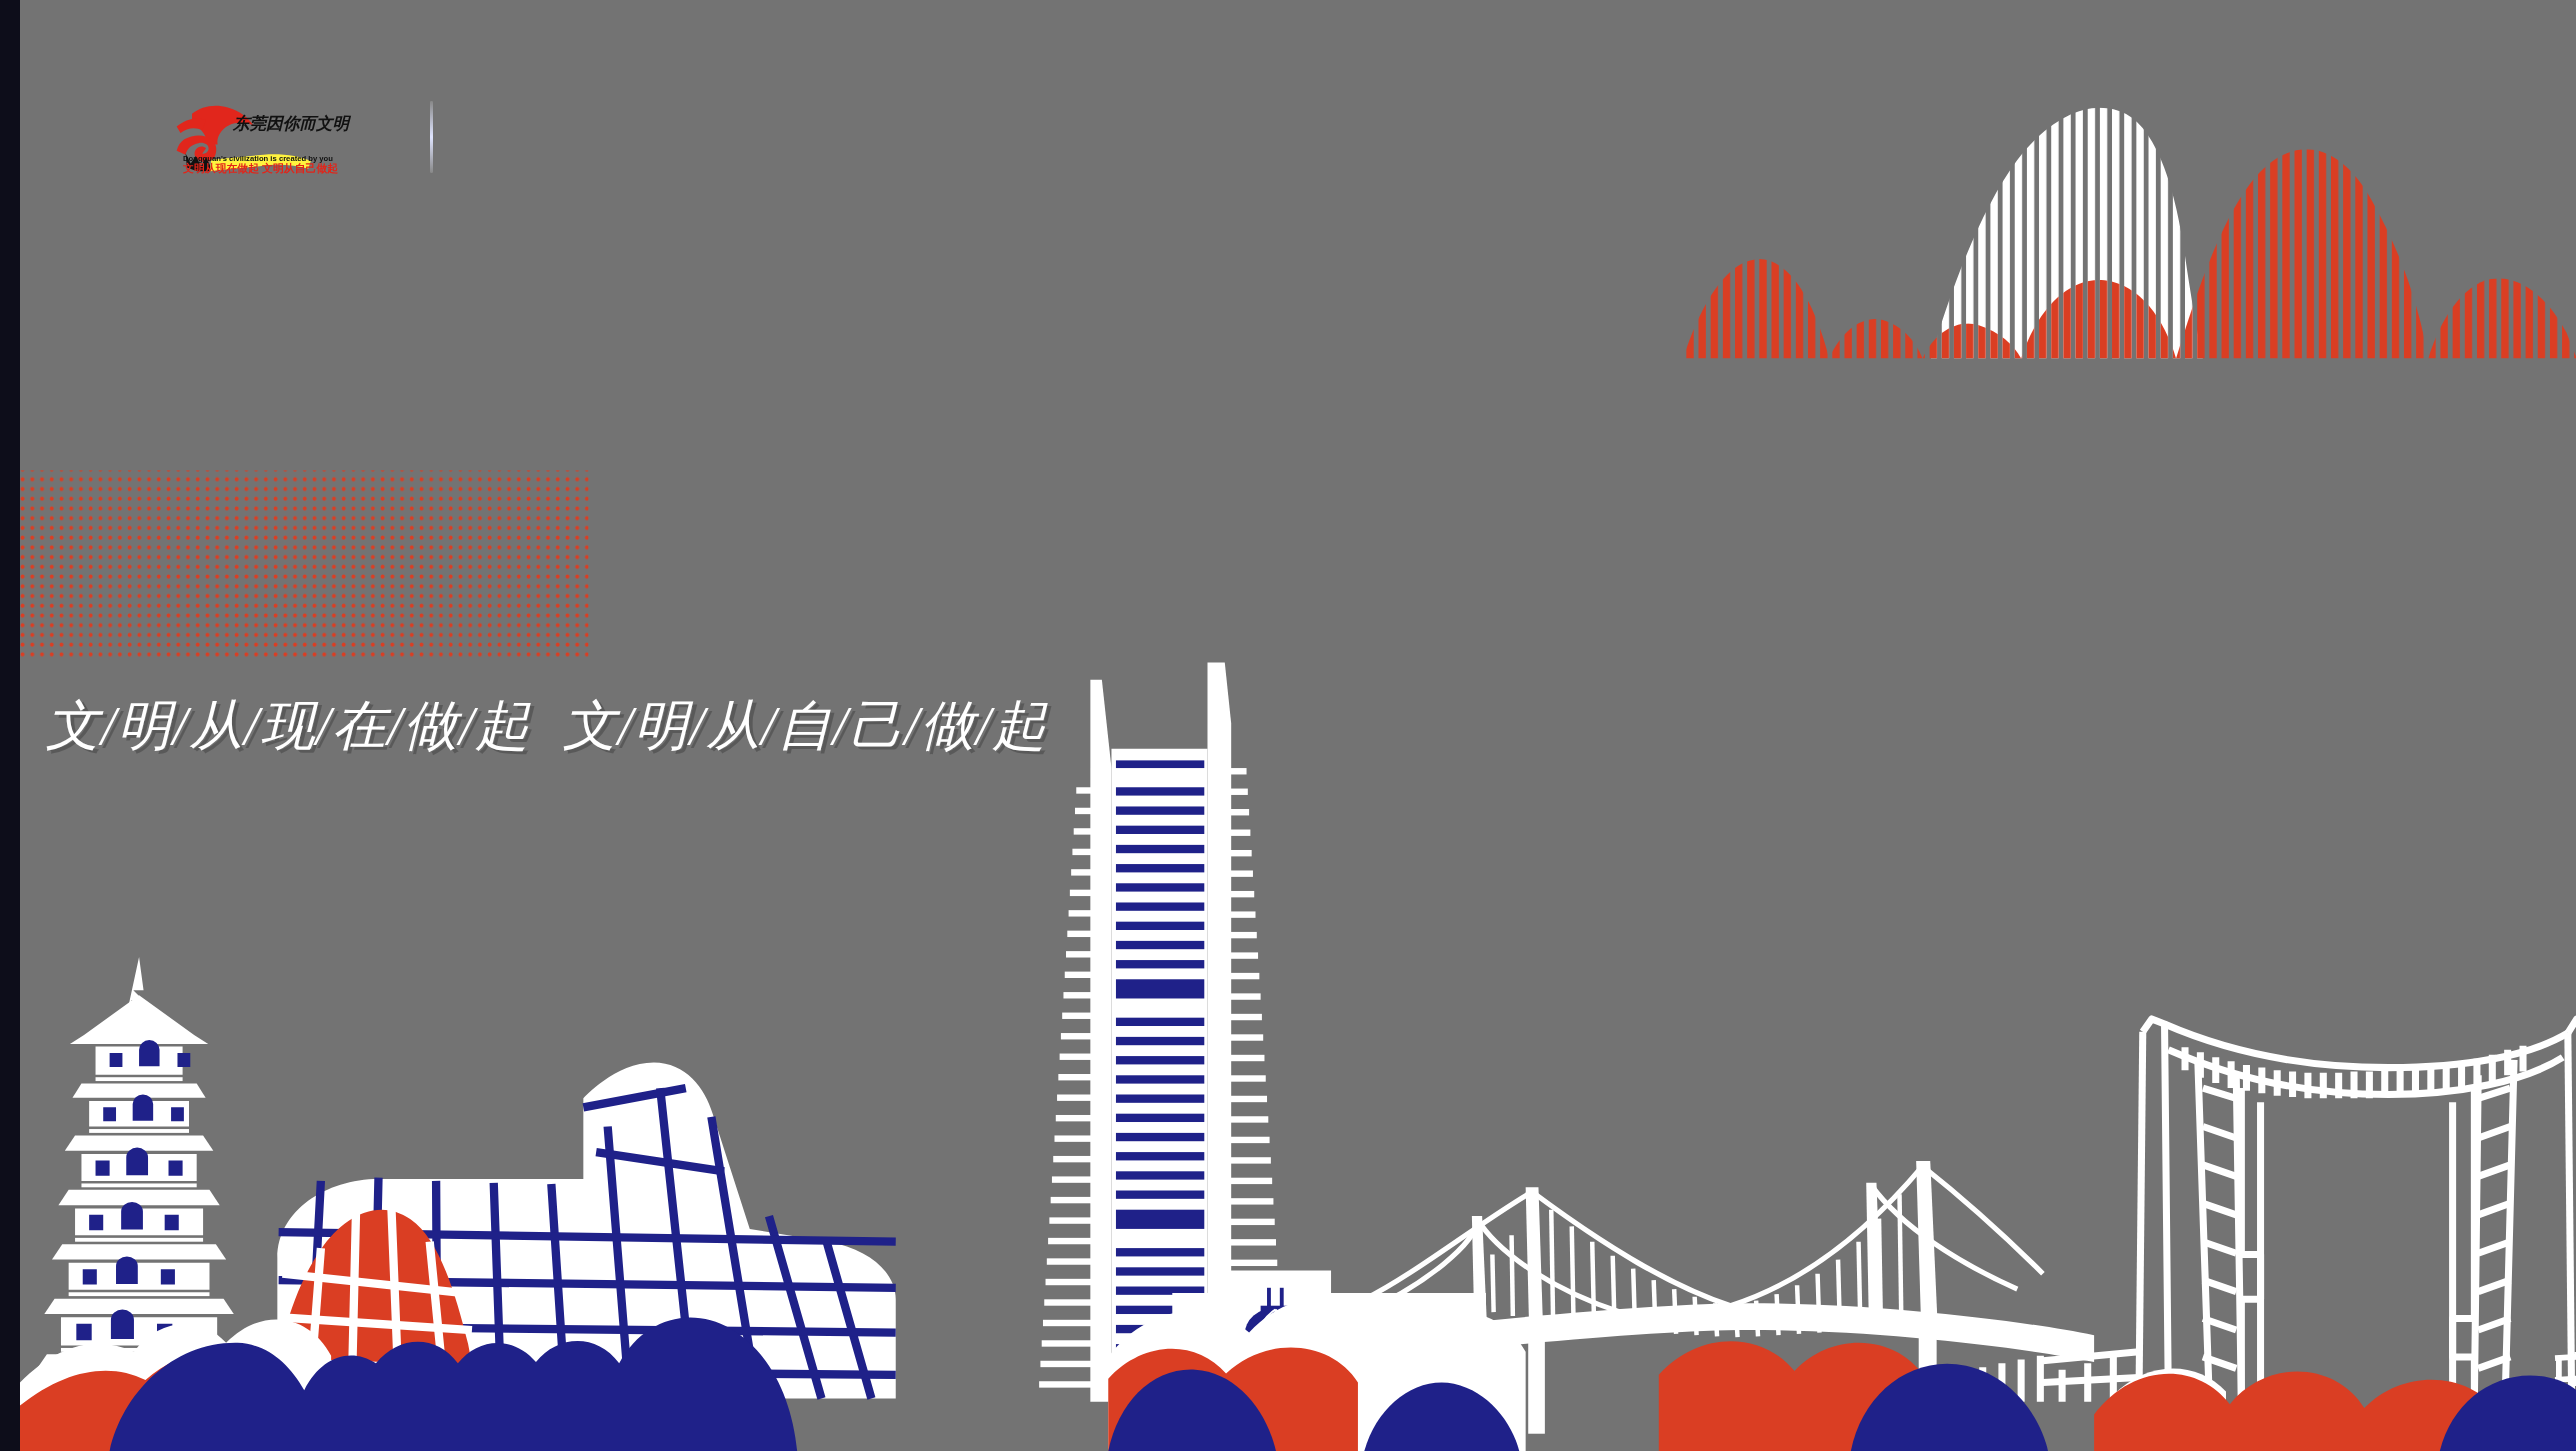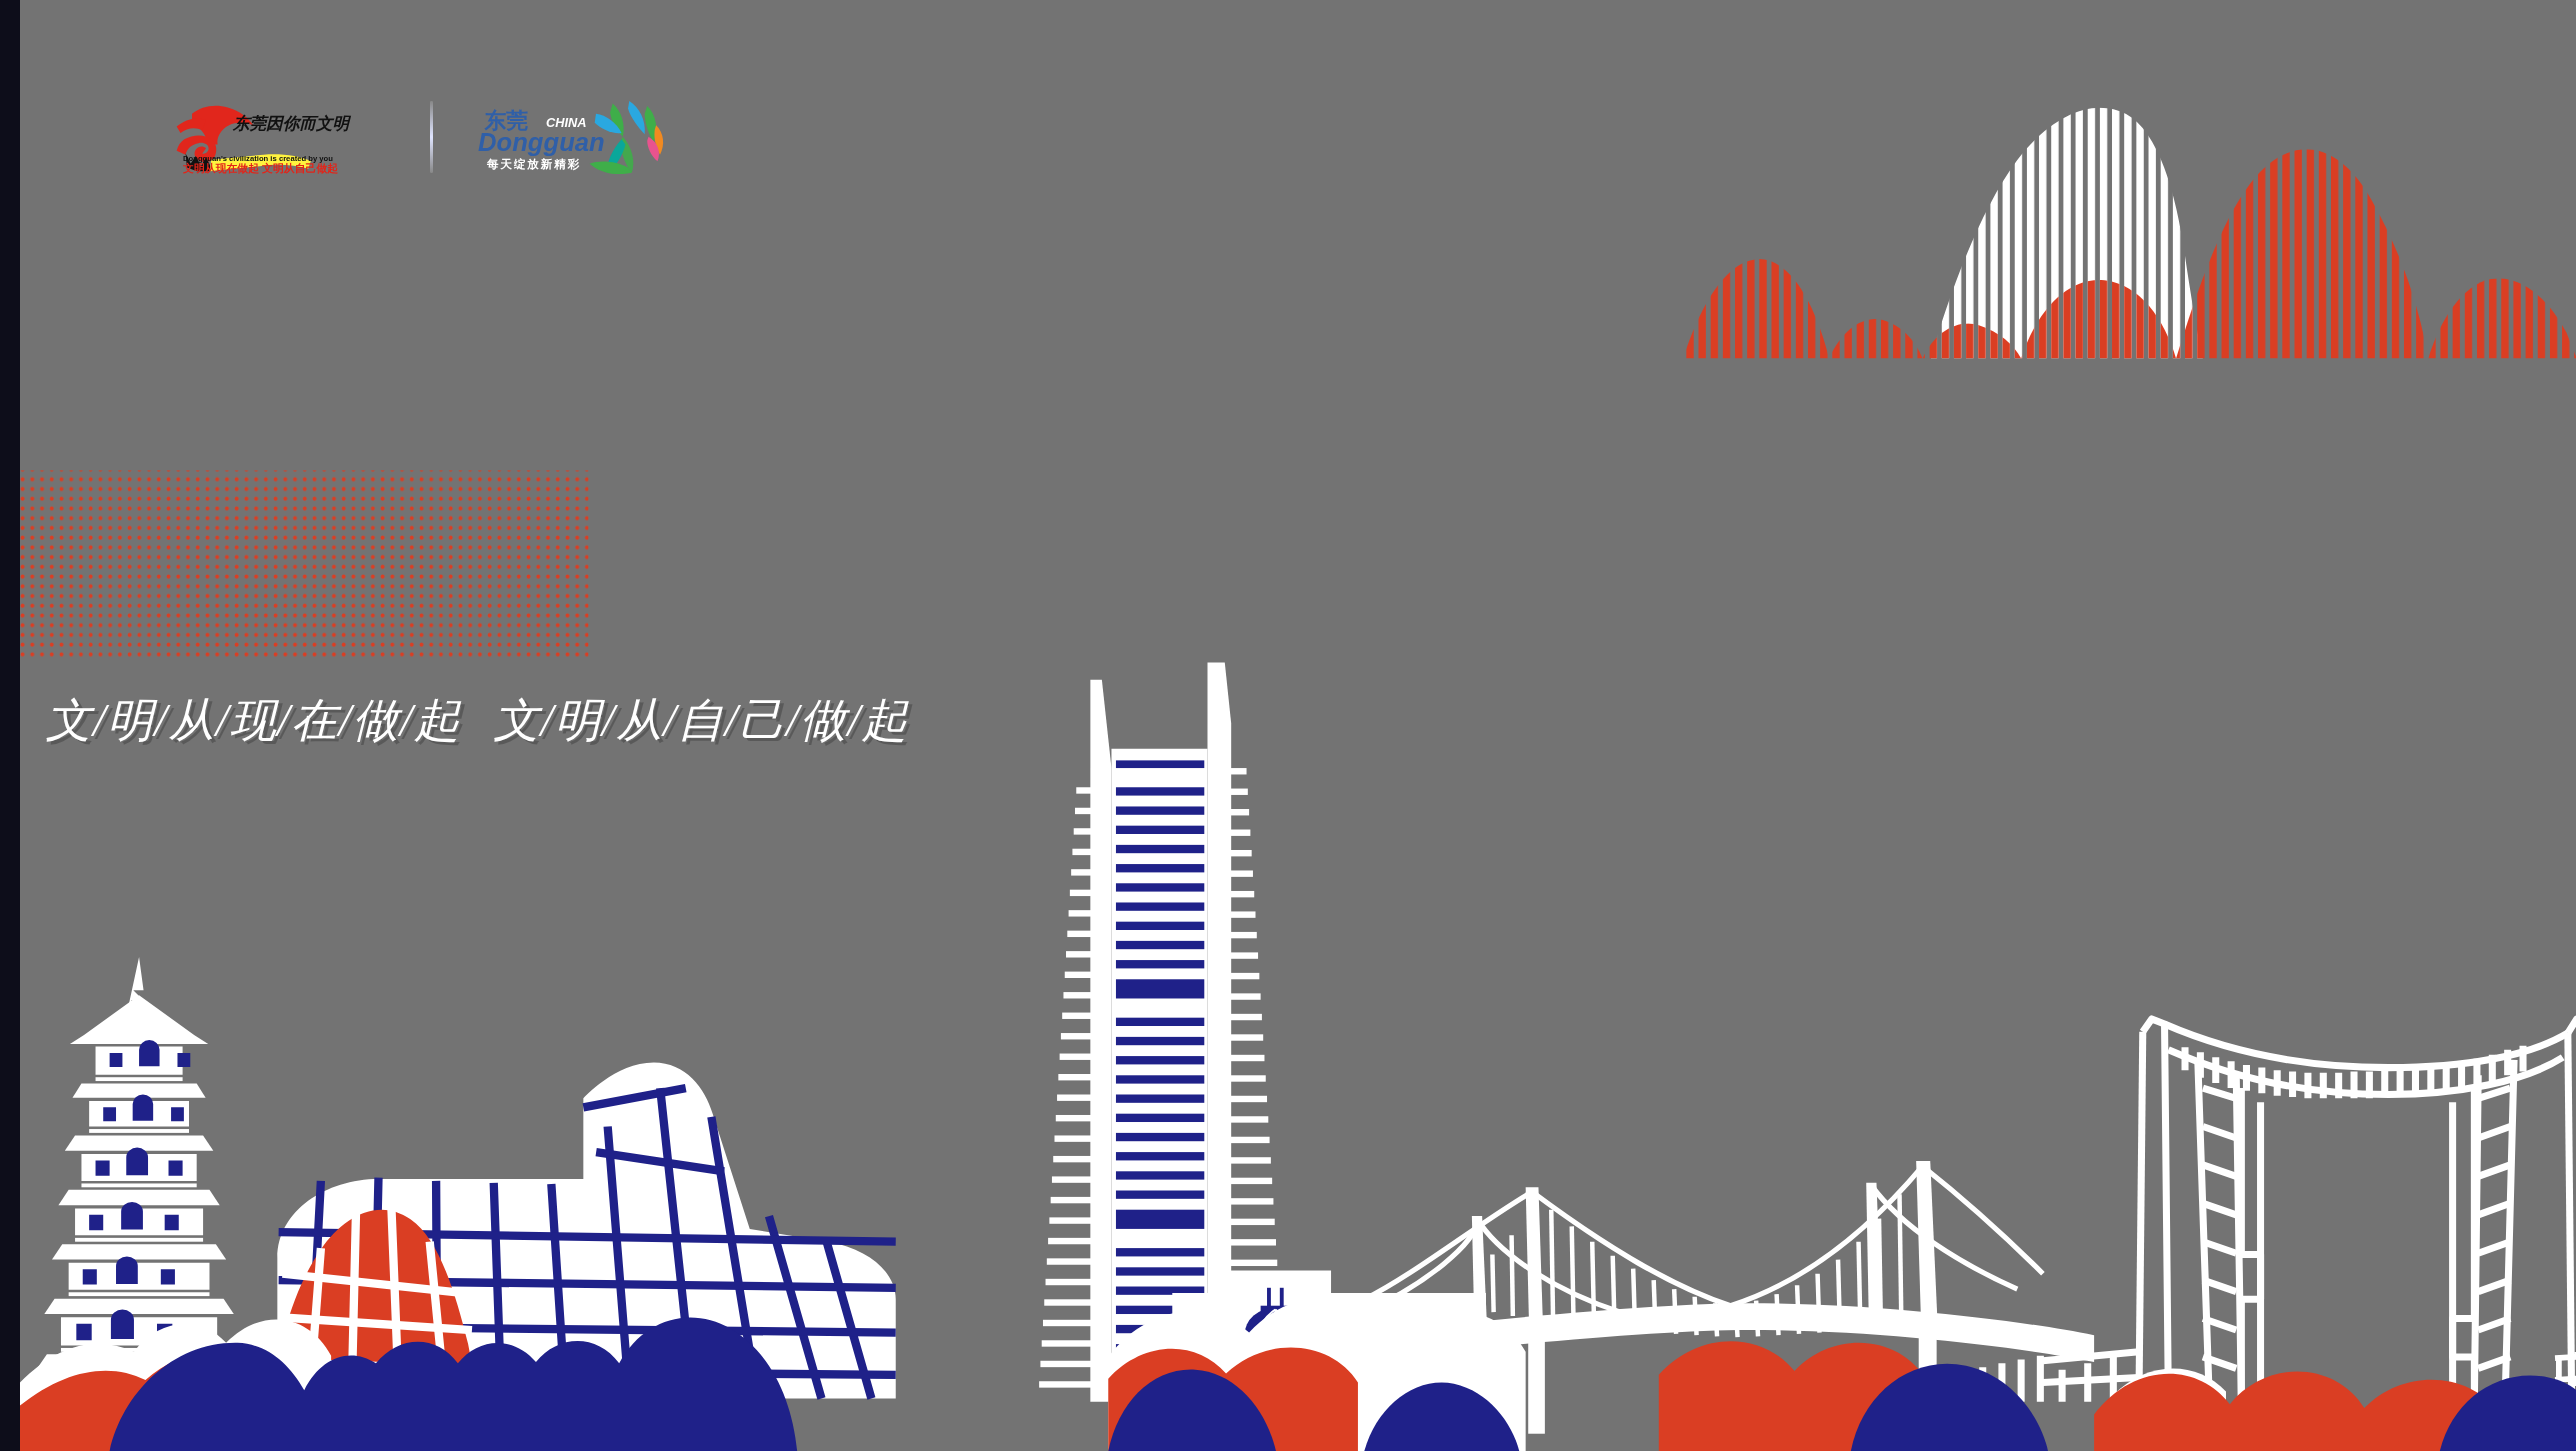--- a/index.html
+++ b/index.html
@@ -29,21 +29,21 @@
     background:linear-gradient(to bottom,rgba(255,255,255,.15),#dfe4ff,rgba(255,255,255,.15));
     border-radius:1.3px;
   }
 
   
   #slogan{
     position:absolute;left:25.6px;top:690px;
     z-index:45;
     color:#ffffff;
     font-family:"Liberation Serif","DejaVu Serif",serif;
-    font-size:46px;
+    font-size:54px;
     font-style:italic;
     font-weight:400;
     letter-spacing:1.3px;
     white-space:nowrap;
     text-shadow:3.8px 3.2px 0 rgba(0,0,0,.22);
   }
   #slogan .sl-gap{display:inline-block;width:32px;}
 
   
   #headline{
@@ -424,39 +424,20 @@
           <path d="M66,98 L148,90 C178,88 204,92 222,100 L218,112 C196,106 168,104 142,108 L64,116 Z" fill="#fff33f"></path>
         </g>
         <text x="100" y="50" font-family="'Liberation Serif',serif" font-size="26" font-style="italic" font-weight="700" fill="#111111">东莞因你而文明</text>
         <text x="22" y="100" font-family="'Liberation Sans',sans-serif" font-size="12" font-weight="700" fill="#111111">Dongguan's civilization is created by you</text>
         <text x="22" y="117" font-family="'Liberation Sans',sans-serif" font-size="17" font-weight="700" fill="#e32419">文明从现在做起  文明从自己做起</text>
       </svg>
     </div>
 
     <div id="logo-divider"></div>
 
-    <div class="logo-box">
-      <svg id="logo-dongguan" viewBox="0 0 320 120">
-        <g>
-          <path d="M232,10 C246,22 252,42 248,62 C240,54 230,40 228,24 Z" fill="#3fae49"></path>
-          <path d="M258,6 C274,16 284,36 282,58 C272,48 260,32 256,18 Z" fill="#2aa8e0"></path>
-          <path d="M286,14 C300,28 304,50 296,70 C288,58 282,40 282,26 Z" fill="#3fae49"></path>
-          <path d="M206,26 C222,28 238,40 246,56 C232,58 214,50 204,40 Z" fill="#2aa8e0"></path>
-          <path d="M300,44 C312,56 314,74 306,90 C298,78 296,60 298,50 Z" fill="#f18a21"></path>
-          <path d="M288,62 C302,70 308,86 302,100 C292,92 286,78 286,68 Z" fill="#e8538e"></path>
-          <path d="M248,62 C262,78 268,100 262,118 C250,104 244,82 244,68 Z" fill="#3fae49" opacity=".9"></path>
-          <path d="M246,66 C230,84 222,104 224,118 C238,108 248,90 252,74 Z" fill="#0aa79a"></path>
-          <path d="M262,118 C236,124 212,118 196,104 C212,98 238,100 256,110 Z" fill="#3fae49"></path>
-        </g>
-        <text x="32" y="48" font-family="'Liberation Serif',serif" font-size="34" font-weight="700" fill="#2f5fa8">东莞</text>
-        <text x="128" y="46" font-family="'Liberation Sans',sans-serif" font-size="20" font-style="italic" font-weight="700" fill="#ffffff">CHINA</text>
-        <text x="22" y="84" font-family="'Liberation Sans',sans-serif" font-size="40" font-style="italic" font-weight="700" fill="#2f5fa8">Dongguan</text>
-        <text x="36" y="110" font-family="'Liberation Serif',serif" font-size="18" font-weight="700" letter-spacing="3" fill="#ffffff">每天绽放新精彩</text>
-      </svg>
-    </div>
   </div>
 
   <div id="slogan">
     <span>文/明/从/现/在/做/起</span><span class="sl-gap"></span><span>文/明/从/自/己/做/起</span>
   </div>
 
 
 </div>
 
 

